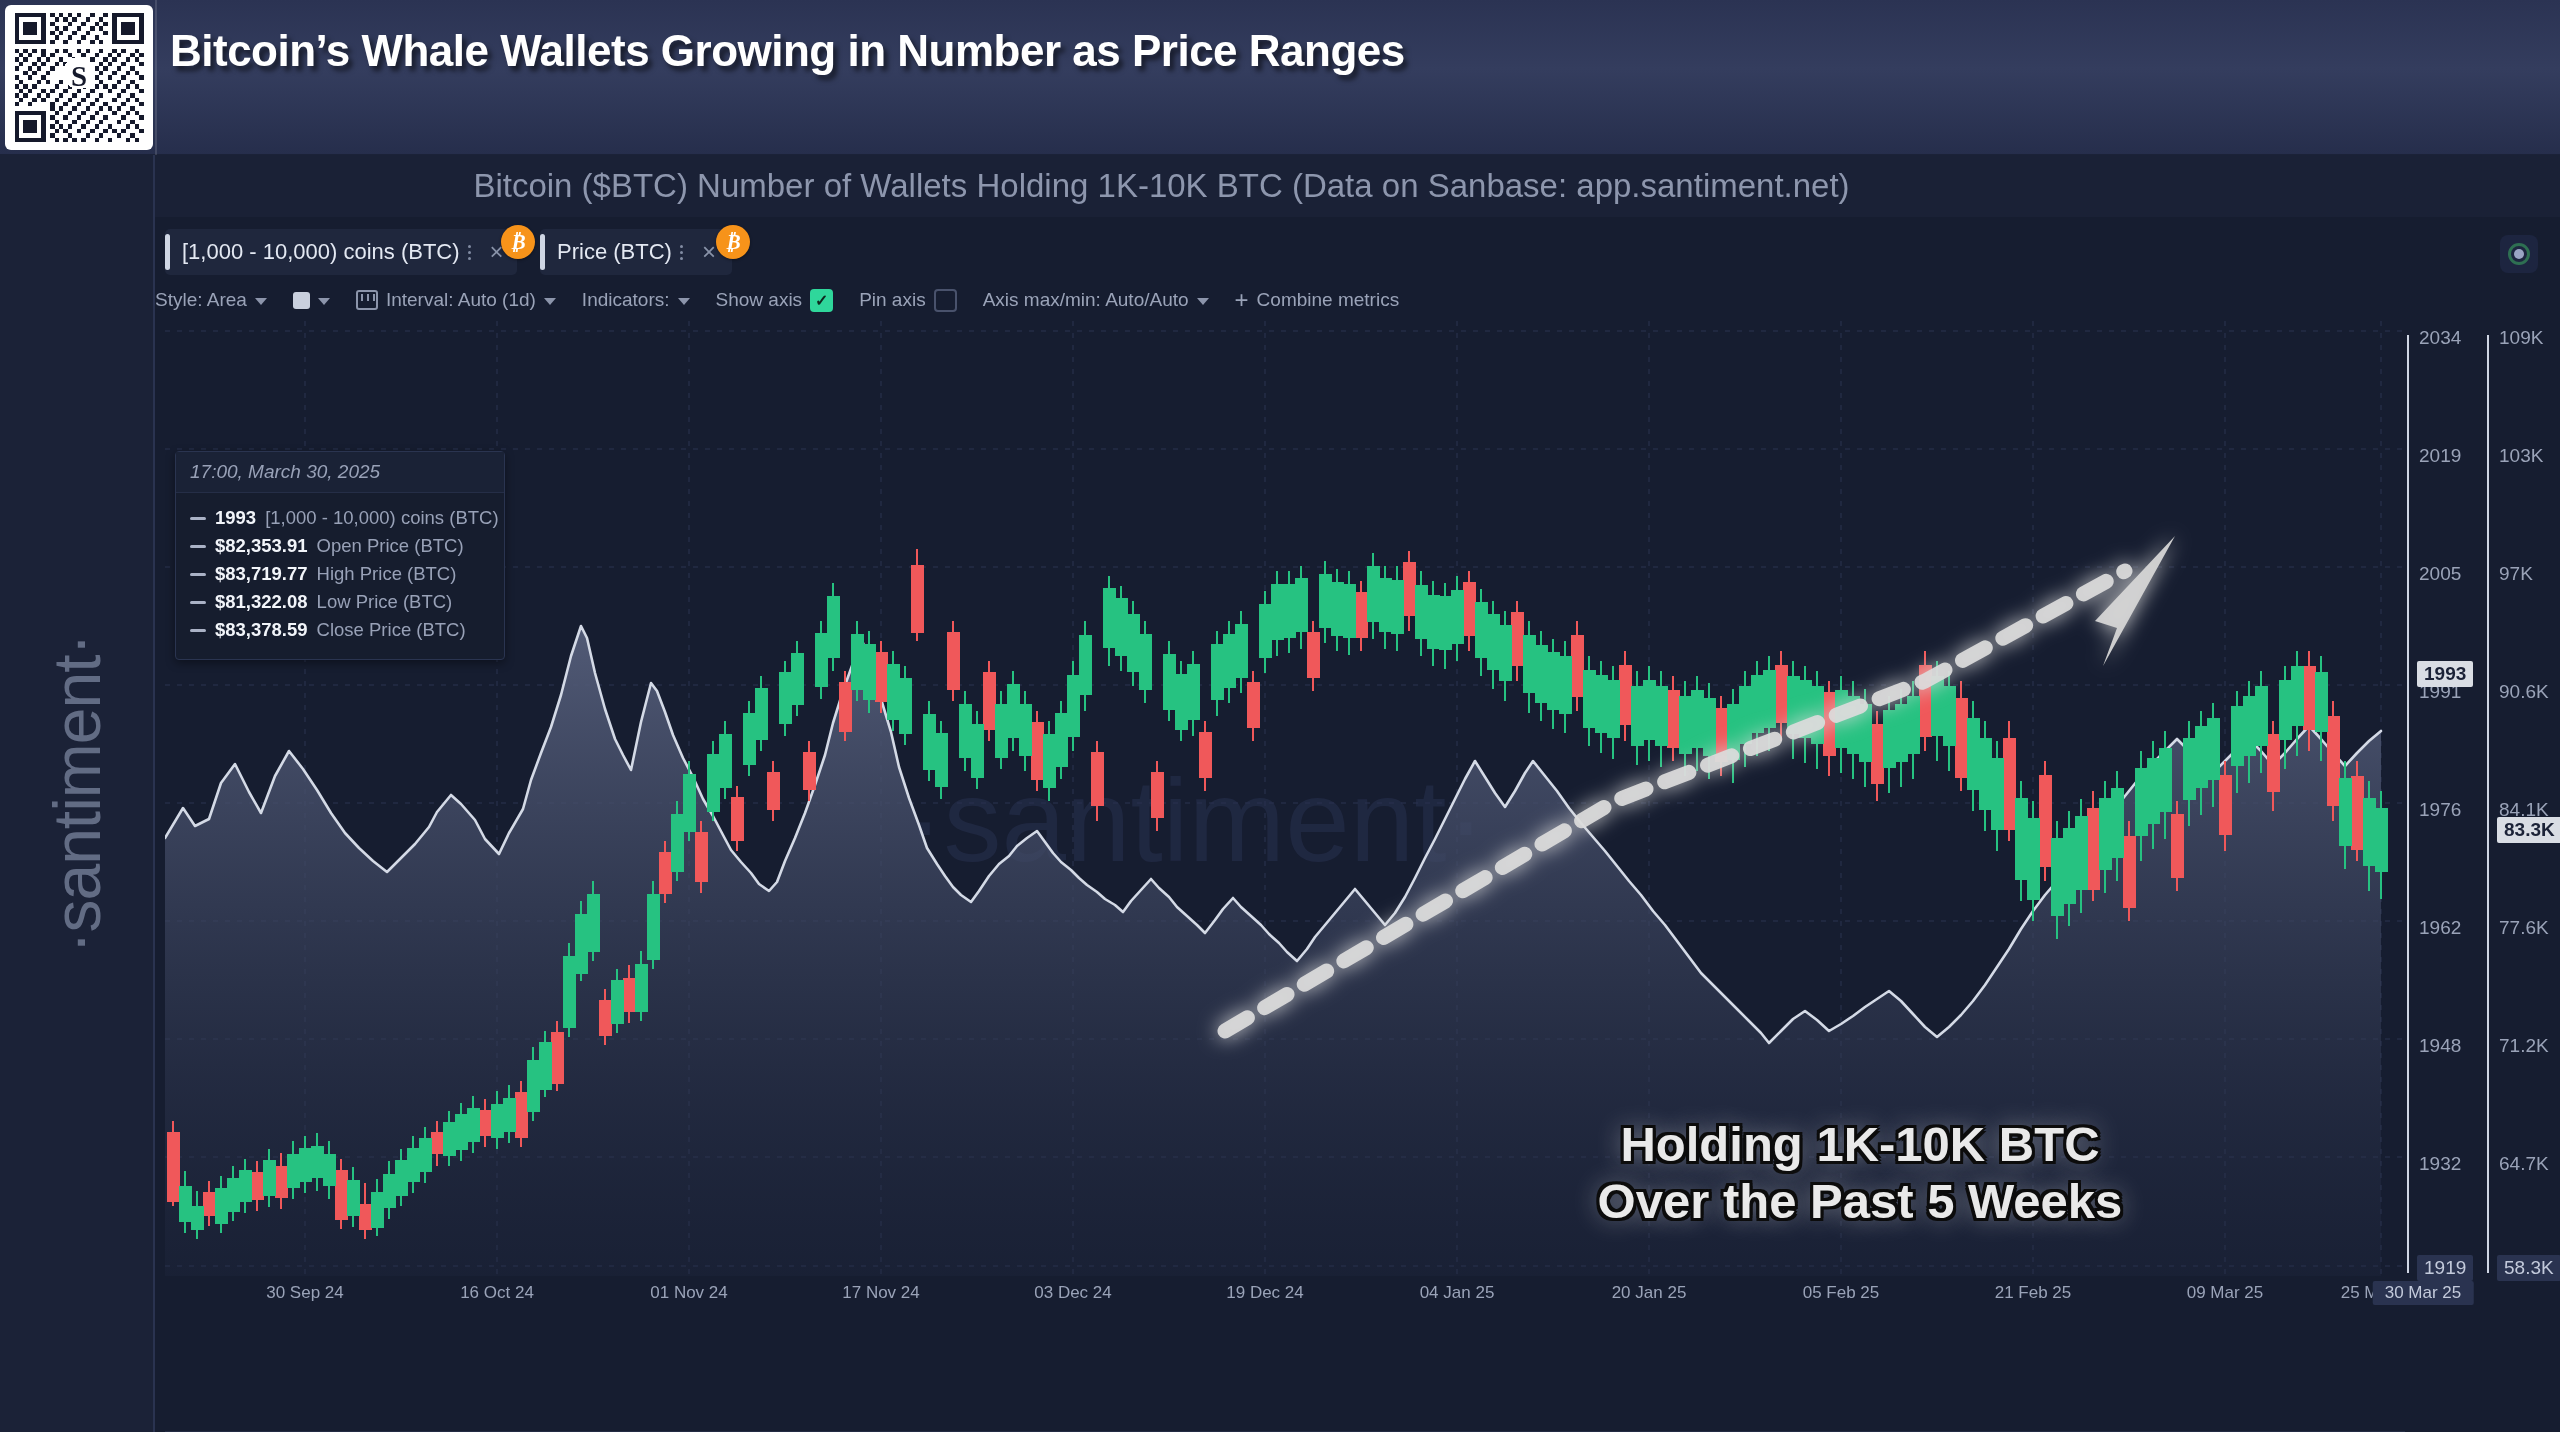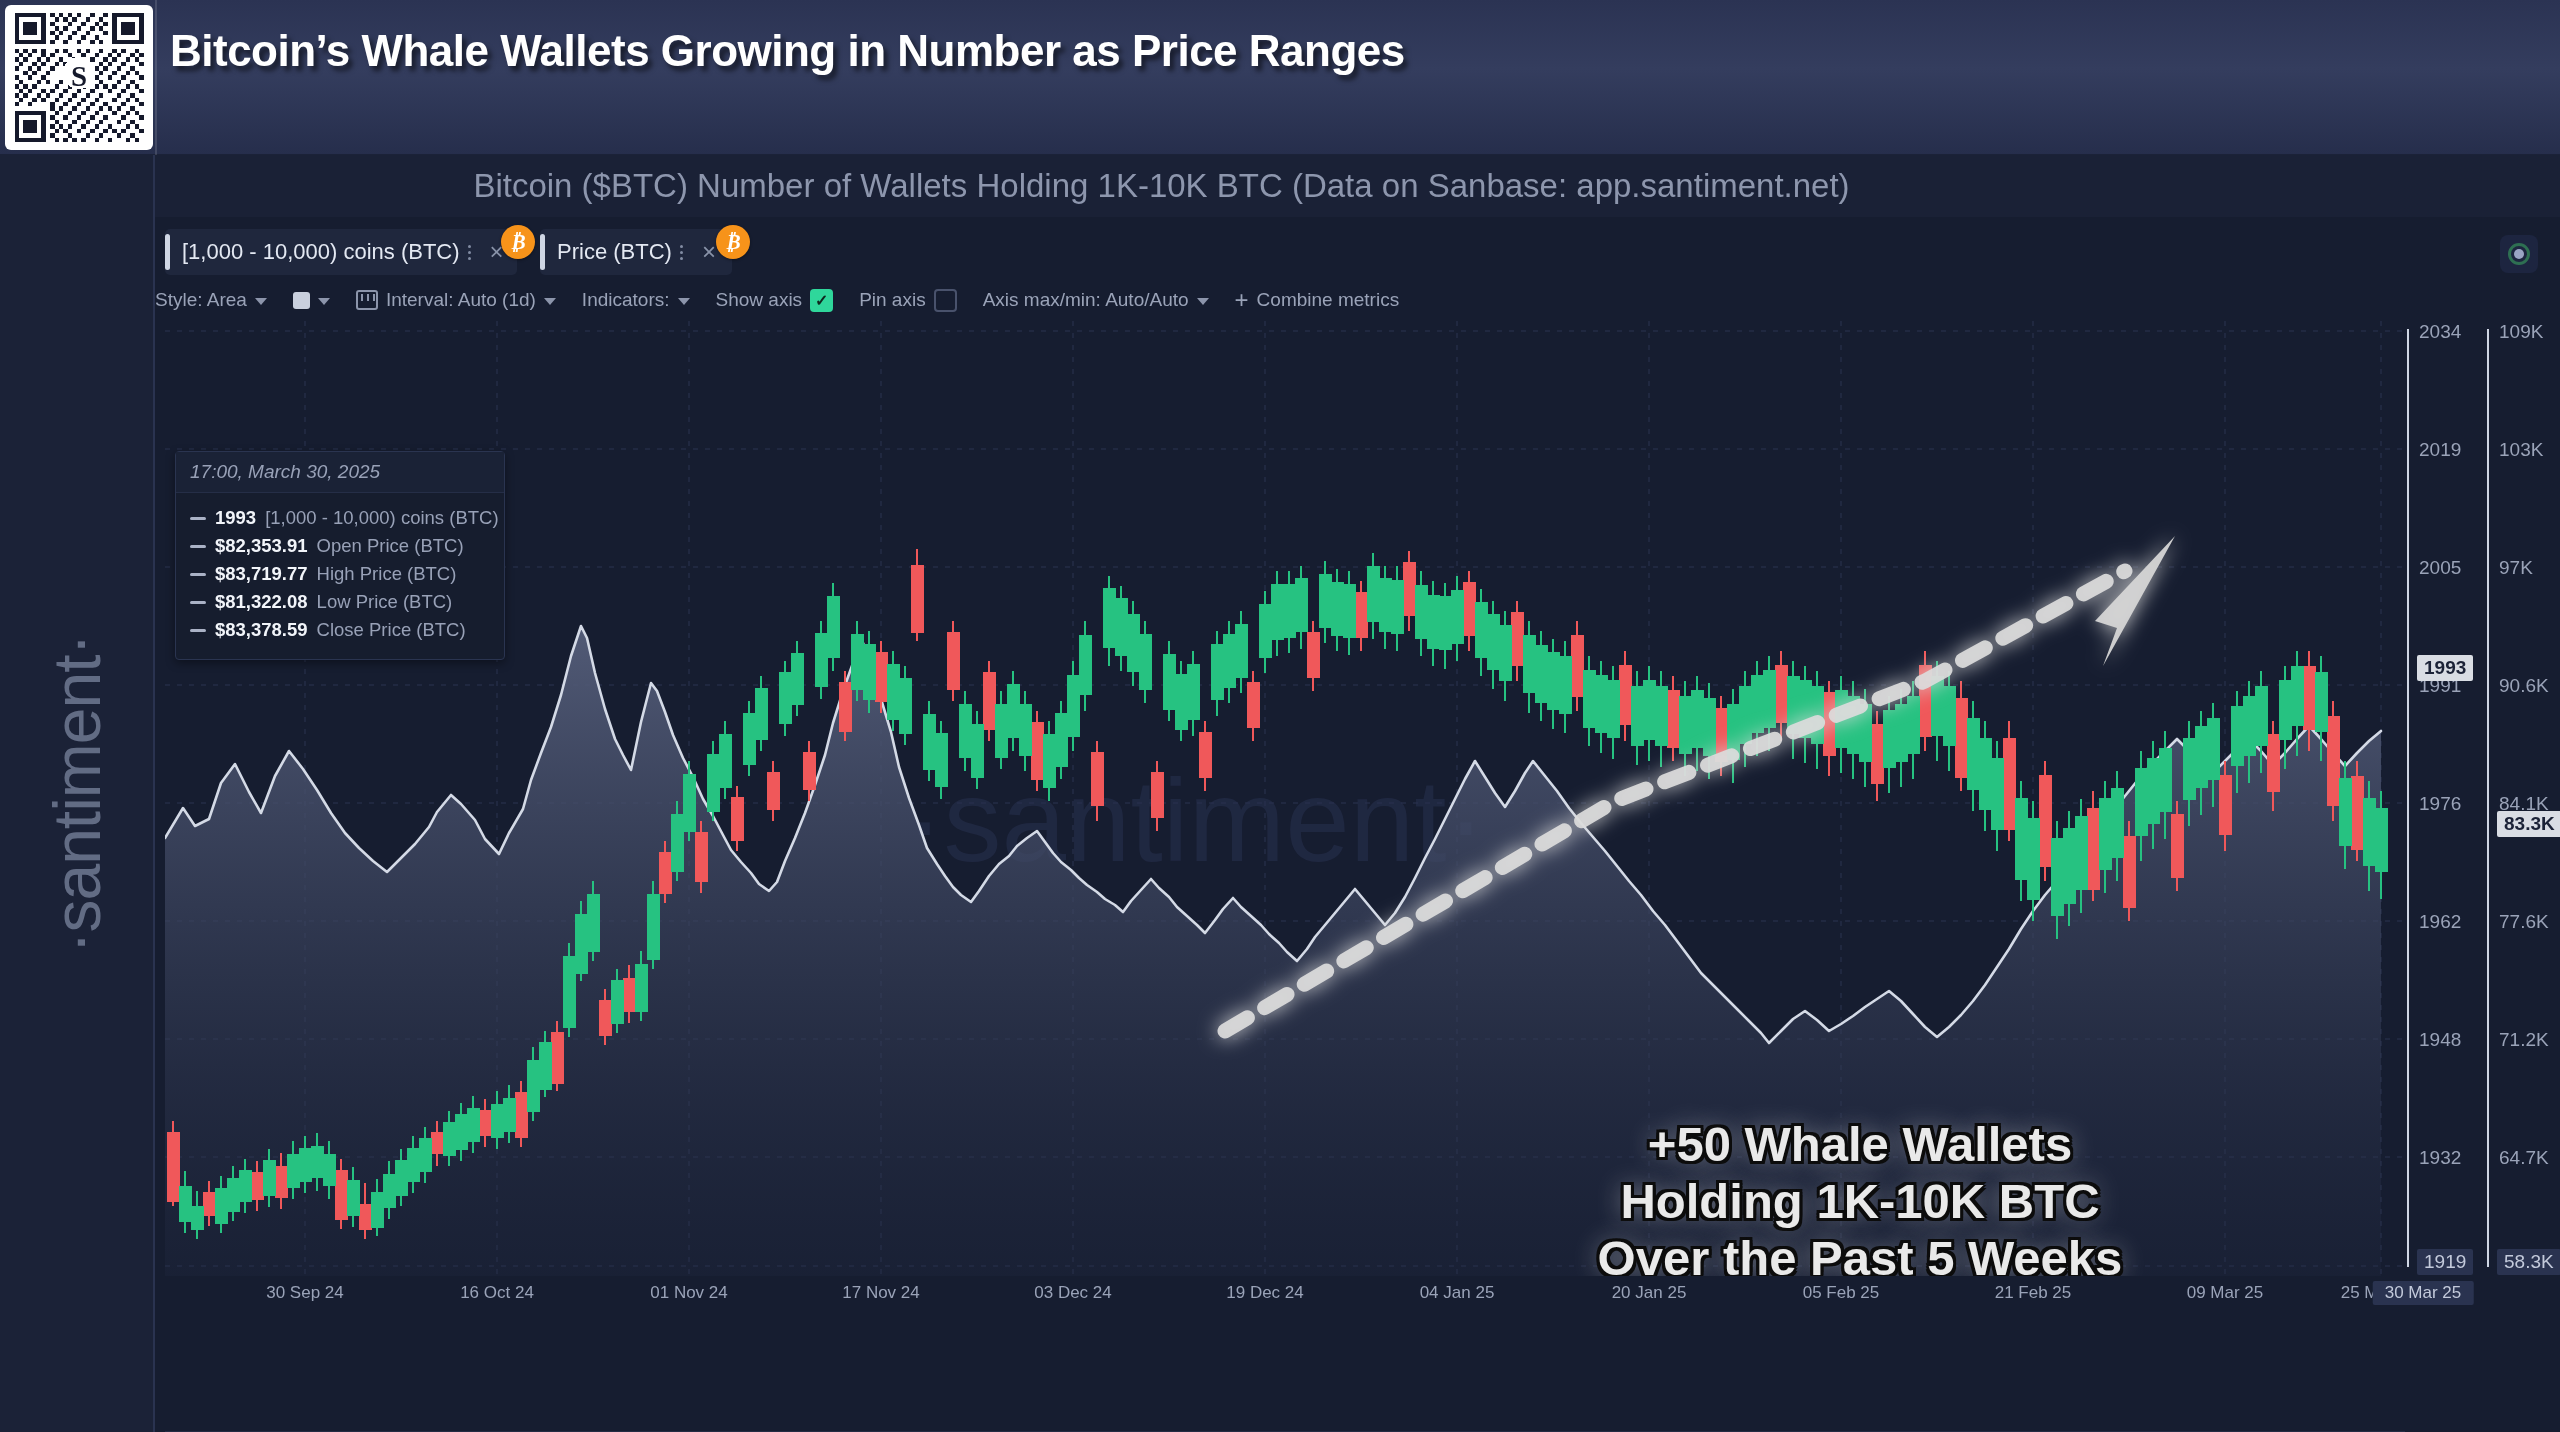--- a/index.html
+++ b/index.html
@@ -164,21 +164,21 @@
     position: absolute; left: 1345px; top: 795px; width: 700px;
     font-size: 49px; font-weight: bold; line-height: 1.16; color: #e9e9e9;
     text-align: center;
     text-shadow:
       -3px -3px 0 #0c0c0c, 3px -3px 0 #0c0c0c, -3px 3px 0 #0c0c0c, 3px 3px 0 #0c0c0c,
       0 -3px 0 #0c0c0c, 0 3px 0 #0c0c0c, -3px 0 0 #0c0c0c, 3px 0 0 #0c0c0c,
       0 0 26px rgba(255,255,255,.55);
   }
 
   
-  .axis-col { position: absolute; top: 0; width: 78px; height: 955px; padding-left: 24px; }
+  .axis-col { position: absolute; top: 6px; width: 78px; height: 955px; padding-left: 24px; }
   .axis-col.left-metric { left: 2252px; }
   .axis-col.right-price { left: 2332px; }
   .axis-line { position: absolute; left: 0; top: 8px; width: 2px; height: 938px; background: #cfd6e4; }
   .axis-tick { position: absolute; left: 12px; font-size: 19px; color: #9aa3b8; white-space: nowrap; }
   .axis-badge {
     position: absolute; left: 10px; padding: 2px 7px; border-radius: 2px;
     font-size: 19px; font-weight: bold; color: #1b2237; background: #d9dde4; white-space: nowrap;
   }
   .axis-badge.muted { background: #2a3350; color: #c3cadb; font-weight: normal; }
 
@@ -793,21 +793,20 @@
             </div>
             <div class="tt-row">
               <span class="tt-dash"></span>
               <span class="tt-val">$83,378.59</span>
               <span class="tt-name">Close Price (BTC)</span>
             </div>
           </div>
         </div>
 
         <div class="annotation">
-          <div>+50 Whale Wallets</div>
           <div>Holding 1K-10K BTC</div>
           <div>Over the Past 5 Weeks</div>
         </div>
       </div>
 
       <div class="axis-col left-metric">
         <div class="axis-line"></div>
         <div class="axis-tick" style="top:0px">2034</div>
         <div class="axis-tick" style="top:118px">2019</div>
         <div class="axis-tick" style="top:236px">2005</div>

